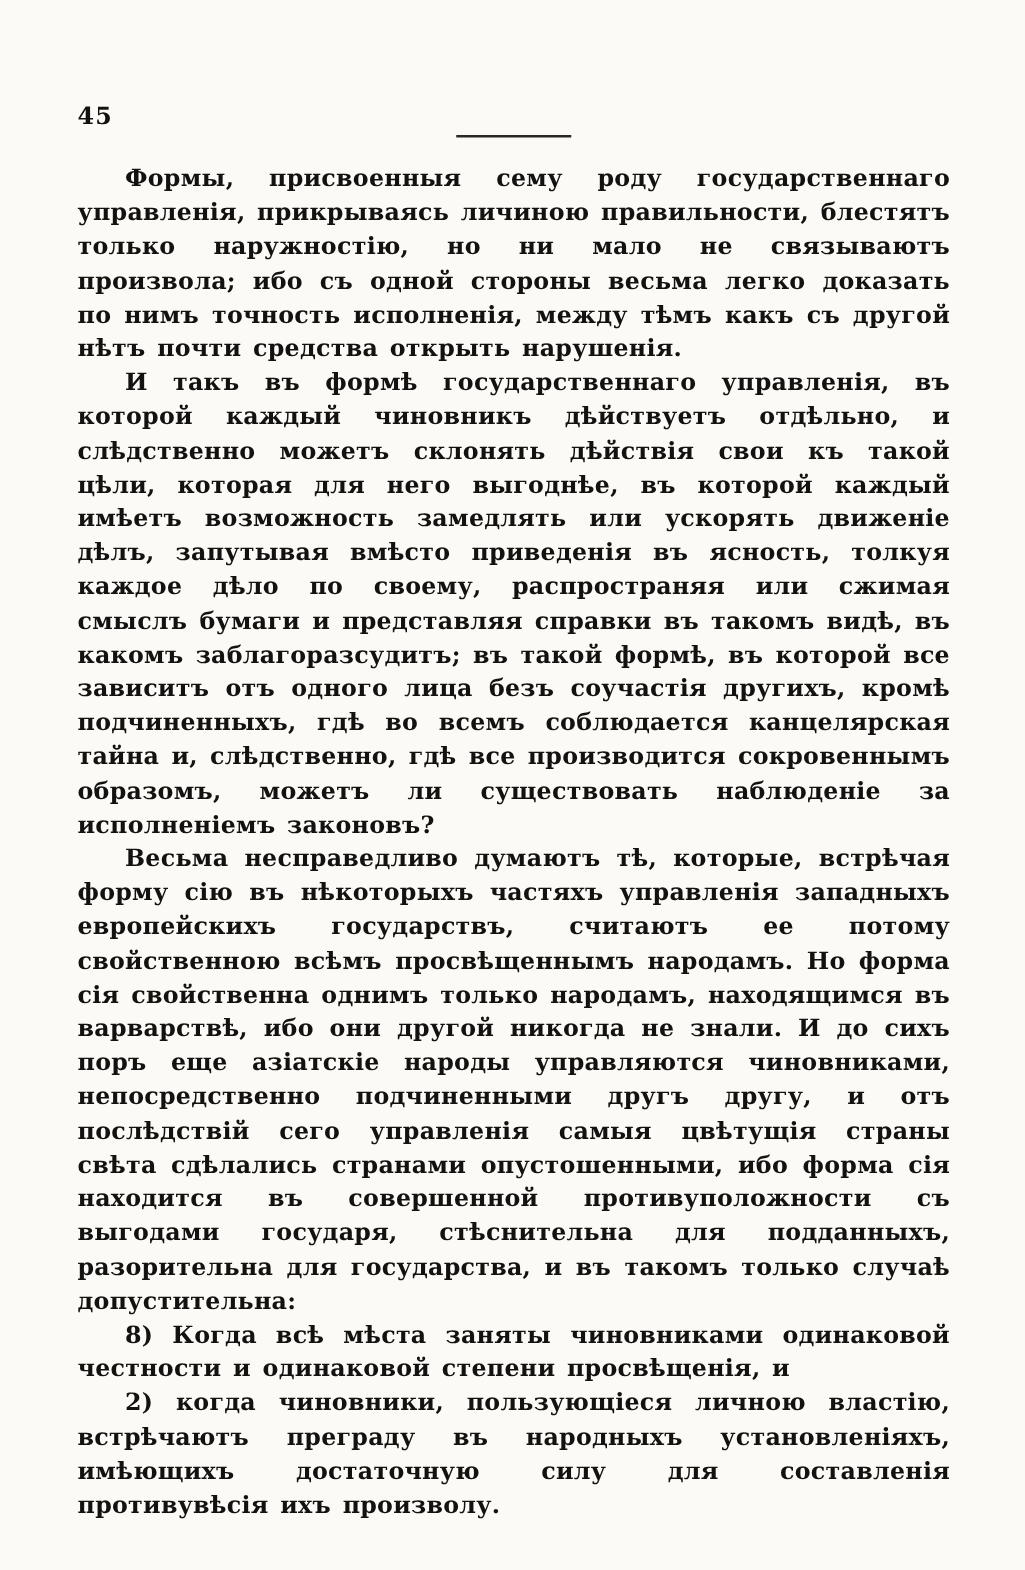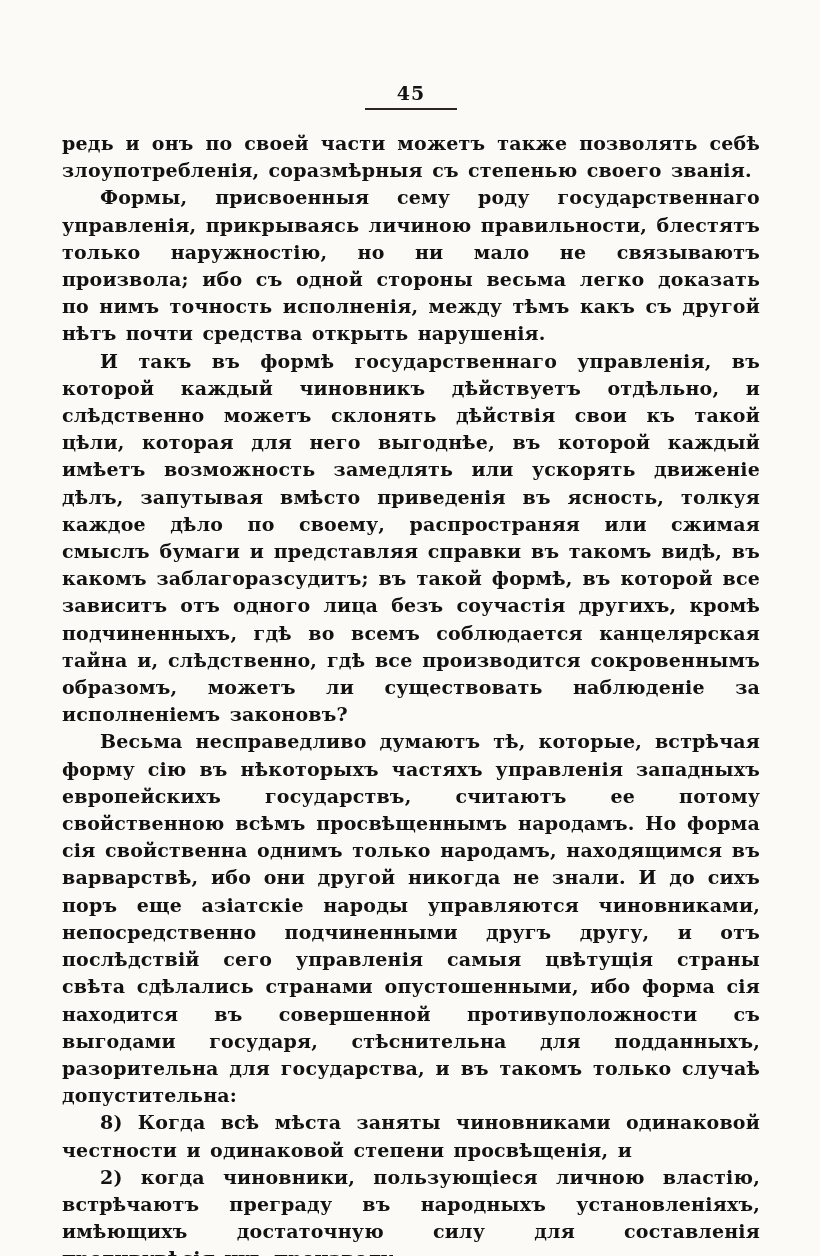--- a/index.html
+++ b/index.html
@@ -15,21 +15,20 @@
     overflow: hidden;
   }
   .page {
     box-sizing: border-box;
     width: 820px;
     height: 1256px;
     padding: 82px 60px 0 62px;
     background: #fbfaf6;
   }
   .page-header {
-    text-align: center;
     margin-bottom: 20px;
   }
   .page-number {
     font-weight: 700;
     font-size: 19px;
     letter-spacing: 1px;
   }
   .page-number-rule {
     width: 92px;
     height: 2px;
@@ -57,21 +56,20 @@
 
 <div class="page">
 
   <header class="page-header">
     <div class="page-number">45</div>
     <div class="page-number-rule"></div>
   </header>
 
   <main class="text-block">
 
-    <p class="para no-indent">редь и онъ по своей части можетъ также позволять себѣ злоупотребленія, соразмѣрныя съ степенью своего званія.</p>
 
     <p class="para">Формы, присвоенныя сему роду государственнаго управленія, прикрываясь личиною правильности, блестятъ только наружностію, но ни мало не связываютъ произвола; ибо съ одной стороны весьма легко доказать по нимъ точность исполненія, между тѣмъ какъ съ другой нѣтъ почти средства открыть нарушенія.</p>
 
     <p class="para">И такъ въ формѣ государственнаго управленія, въ которой каждый чиновникъ дѣйствуетъ отдѣльно, и слѣдственно можетъ склонять дѣйствія свои къ такой цѣли, которая для него выгоднѣе, въ которой каждый имѣетъ возможность замедлять или ускорять движеніе дѣлъ, запутывая вмѣсто приведенія въ ясность, толкуя каждое дѣло по своему, распространяя или сжимая смыслъ бумаги и представляя справки въ такомъ видѣ, въ какомъ заблагоразсудитъ; въ такой формѣ, въ которой все зависитъ отъ одного лица безъ соучастія другихъ, кромѣ подчиненныхъ, гдѣ во всемъ соблюдается канцелярская тайна и, слѣдственно, гдѣ все производится сокровеннымъ образомъ, можетъ ли существовать наблюденіе за исполненіемъ законовъ?</p>
 
     <p class="para">Весьма несправедливо думаютъ тѣ, которые, встрѣчая форму сію въ нѣкоторыхъ частяхъ управленія западныхъ европейскихъ государствъ, считаютъ ее потому свойственною всѣмъ просвѣщеннымъ народамъ. Но форма сія свойственна однимъ только народамъ, находящимся въ варварствѣ, ибо они другой никогда не знали. И до сихъ поръ еще азіатскіе народы управляются чиновниками, непосредственно подчиненными другъ другу, и отъ послѣдствій сего управленія самыя цвѣтущія страны свѣта сдѣлались странами опустошенными, ибо форма сія находится въ совершенной противуположности съ выгодами государя, стѣснительна для подданныхъ, разорительна для государства, и въ такомъ только случаѣ допустительна:</p>
 
     <p class="para">8) Когда всѣ мѣста заняты чиновниками одинаковой честности и одинаковой степени просвѣщенія, и</p>
 
     <p class="para">2) когда чиновники, пользующіеся личною властію, встрѣчаютъ преграду въ народныхъ установленіяхъ, имѣющихъ достаточную силу для составленія противувѣсія ихъ произволу.</p>

